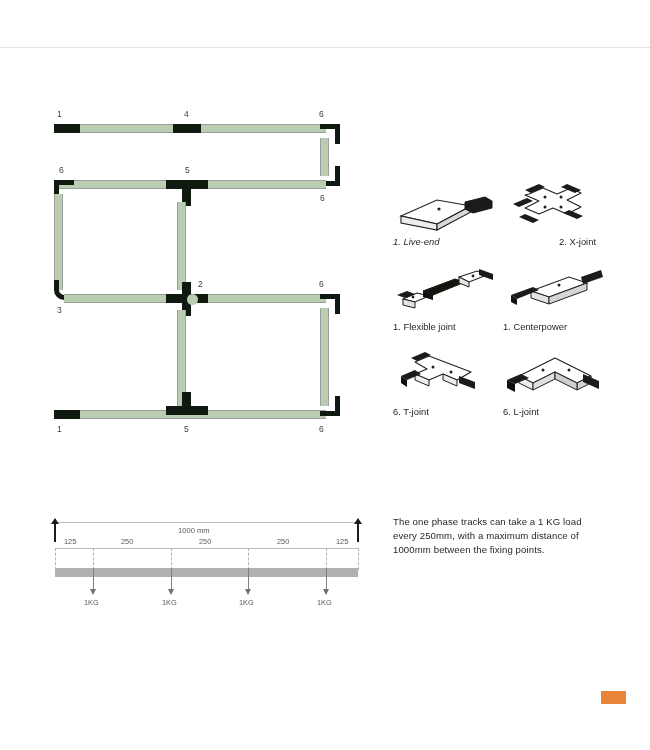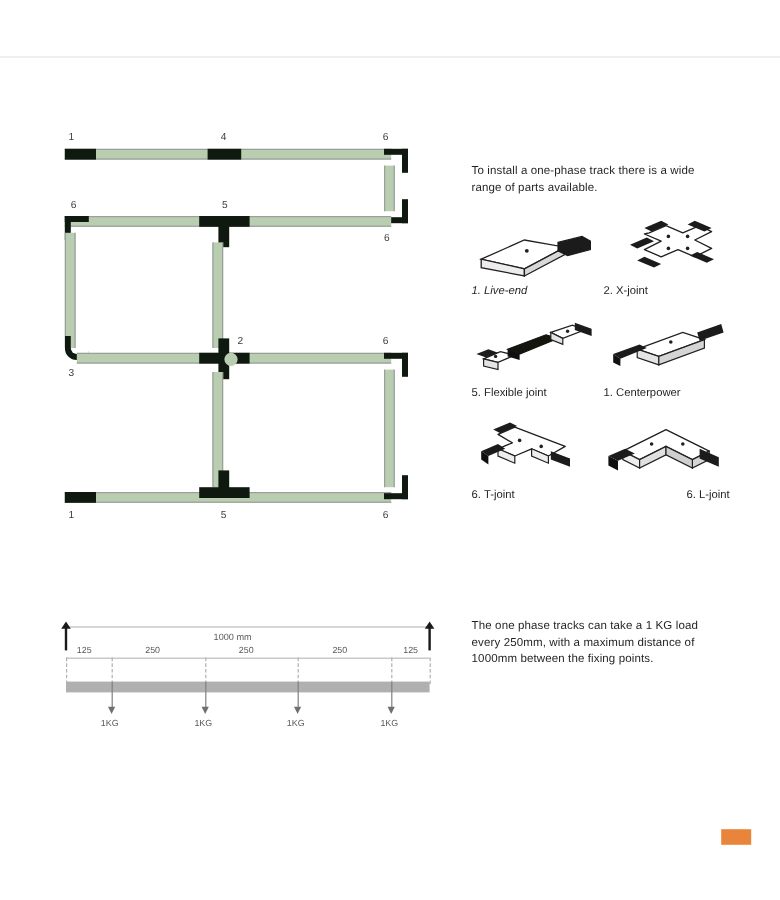--- a/index.html
+++ b/index.html
@@ -283,38 +283,37 @@
     <div class="dlabel" style="left:145px; top:56px;">5</div>
     <div class="dlabel" style="left:280px; top:84px;">6</div>
     <div class="dlabel" style="left:158px; top:170px;">2</div>
     <div class="dlabel" style="left:279px; top:170px;">6</div>
     <div class="dlabel" style="left:17px;  top:196px;">3</div>
     <div class="dlabel" style="left:17px;  top:315px;">1</div>
     <div class="dlabel" style="left:144px; top:315px;">5</div>
     <div class="dlabel" style="left:279px; top:315px;">6</div>
   </div>
 
-  <div id="parts-intro" class="body-text">To install a one-phase track there is a wide range of parts available.</div>
 
   <div class="parts-grid">
 
     <div class="part-cell" style="left:0px; top:0px;font-style:italic;">
       <div class="part-art">
         <svg width="105" height="52" viewBox="0 0 105 52">
           <polygon points="8,36 44,20 78,26 44,44" fill="#ffffff" stroke="#231f20" stroke-width="1.1"></polygon>
           <polygon points="8,36 8,43 44,50 44,44" fill="#ededed" stroke="#231f20" stroke-width="1.1"></polygon>
           <polygon points="44,44 44,50 78,32 78,26" fill="#d9d9d9" stroke="#231f20" stroke-width="1.1"></polygon>
           <polygon points="72,22 92,17 99,21 99,28 80,33 72,29" fill="#1b1b1b" stroke="#1b1b1b" stroke-width="1"></polygon>
           <circle cx="46" cy="29" r="1.6" fill="#231f20"></circle>
         </svg>
       </div>
       <div class="part-caption">1. Live-end</div>
     </div>
 
-    <div class="part-cell" style="left:110px; top:0px;">
+    <div class="part-cell" style="left:98px; top:0px;text-align:right;">
       <div class="part-art">
         <svg width="105" height="52" viewBox="0 0 105 52">
           <polygon points="38,14 52,8 66,14 80,8 90,13 76,20 90,27 76,34 62,28 48,34 34,28 48,21 34,15" fill="#ffffff" stroke="#231f20" stroke-width="1.1" stroke-linejoin="round"></polygon>
           <polygon points="34,10 48,4 54,7 40,13" fill="#1b1b1b"></polygon>
           <polygon points="76,4 90,10 84,13 70,7" fill="#1b1b1b"></polygon>
           <polygon points="22,24 36,18 42,21 28,27" fill="#1b1b1b"></polygon>
           <polygon points="78,30 92,36 86,39 72,33" fill="#1b1b1b"></polygon>
           <polygon points="34,34 48,40 42,43 28,37" fill="#1b1b1b"></polygon>
           <circle cx="54" cy="17" r="1.5" fill="#231f20"></circle>
           <circle cx="70" cy="17" r="1.5" fill="#231f20"></circle>
@@ -333,21 +332,21 @@
           <polygon points="4,30 14,26 22,29 12,33" fill="#1b1b1b"></polygon>
           <polygon points="30,26 62,14 72,17 40,30" fill="#15150f" stroke="#15150f" stroke-width="1"></polygon>
           <polygon points="30,26 30,32 40,35 40,30" fill="#101010"></polygon>
           <polygon points="66,12 84,6 94,10 76,17" fill="#ffffff" stroke="#231f20" stroke-width="1.1"></polygon>
           <polygon points="66,12 66,18 76,22 76,17" fill="#e4e4e4" stroke="#231f20" stroke-width="1"></polygon>
           <polygon points="86,4 100,9 100,15 86,10" fill="#1b1b1b"></polygon>
           <circle cx="20" cy="32" r="1.4" fill="#231f20"></circle>
           <circle cx="80" cy="11" r="1.4" fill="#231f20"></circle>
         </svg>
       </div>
-      <div class="part-caption">5. Flexible joint</div>
+      <div class="part-caption">1. Flexible joint</div>
     </div>
 
     <div class="part-cell" style="left:110px; top:85px;">
       <div class="part-art">
         <svg width="105" height="52" viewBox="0 0 105 52">
           <polygon points="28,26 66,12 84,18 46,32" fill="#ffffff" stroke="#231f20" stroke-width="1.1"></polygon>
           <polygon points="28,26 28,33 46,39 46,32" fill="#e4e4e4" stroke="#231f20" stroke-width="1"></polygon>
           <polygon points="46,32 46,39 84,25 84,18" fill="#d5d5d5" stroke="#231f20" stroke-width="1"></polygon>
           <polygon points="8,30 30,22 36,25 14,34" fill="#1b1b1b"></polygon>
           <polygon points="8,30 8,37 14,40 14,34" fill="#111111"></polygon>
@@ -368,21 +367,21 @@
           <polygon points="8,26 22,20 28,24 14,30" fill="#1b1b1b"></polygon>
           <polygon points="8,26 8,33 14,37 14,30" fill="#0f0f0f"></polygon>
           <polygon points="66,26 82,32 82,39 66,33" fill="#1b1b1b"></polygon>
           <circle cx="40" cy="17" r="1.5" fill="#231f20"></circle>
           <circle cx="58" cy="22" r="1.5" fill="#231f20"></circle>
         </svg>
       </div>
       <div class="part-caption">6. T-joint</div>
     </div>
 
-    <div class="part-cell" style="left:110px; top:170px;text-align:right;">
+    <div class="part-cell" style="left:110px; top:170px;">
       <div class="part-art">
         <svg width="105" height="52" viewBox="0 0 105 52">
           <polygon points="16,26 52,8 88,26 74,33 52,22 30,33" fill="#ffffff" stroke="#231f20" stroke-width="1.1" stroke-linejoin="round"></polygon>
           <polygon points="16,26 16,33 30,40 30,33" fill="#ededed" stroke="#231f20" stroke-width="1"></polygon>
           <polygon points="74,33 74,40 88,33 88,26" fill="#d5d5d5" stroke="#231f20" stroke-width="1"></polygon>
           <polygon points="30,33 30,40 52,29 52,22" fill="#e0e0e0" stroke="#231f20" stroke-width="1"></polygon>
           <polygon points="52,22 52,29 74,40 74,33" fill="#cfcfcf" stroke="#231f20" stroke-width="1"></polygon>
           <polygon points="4,30 18,24 26,28 12,34" fill="#1b1b1b"></polygon>
           <polygon points="4,30 4,38 12,42 12,34" fill="#0f0f0f"></polygon>
           <polygon points="80,24 96,31 96,39 80,32" fill="#1b1b1b"></polygon>

